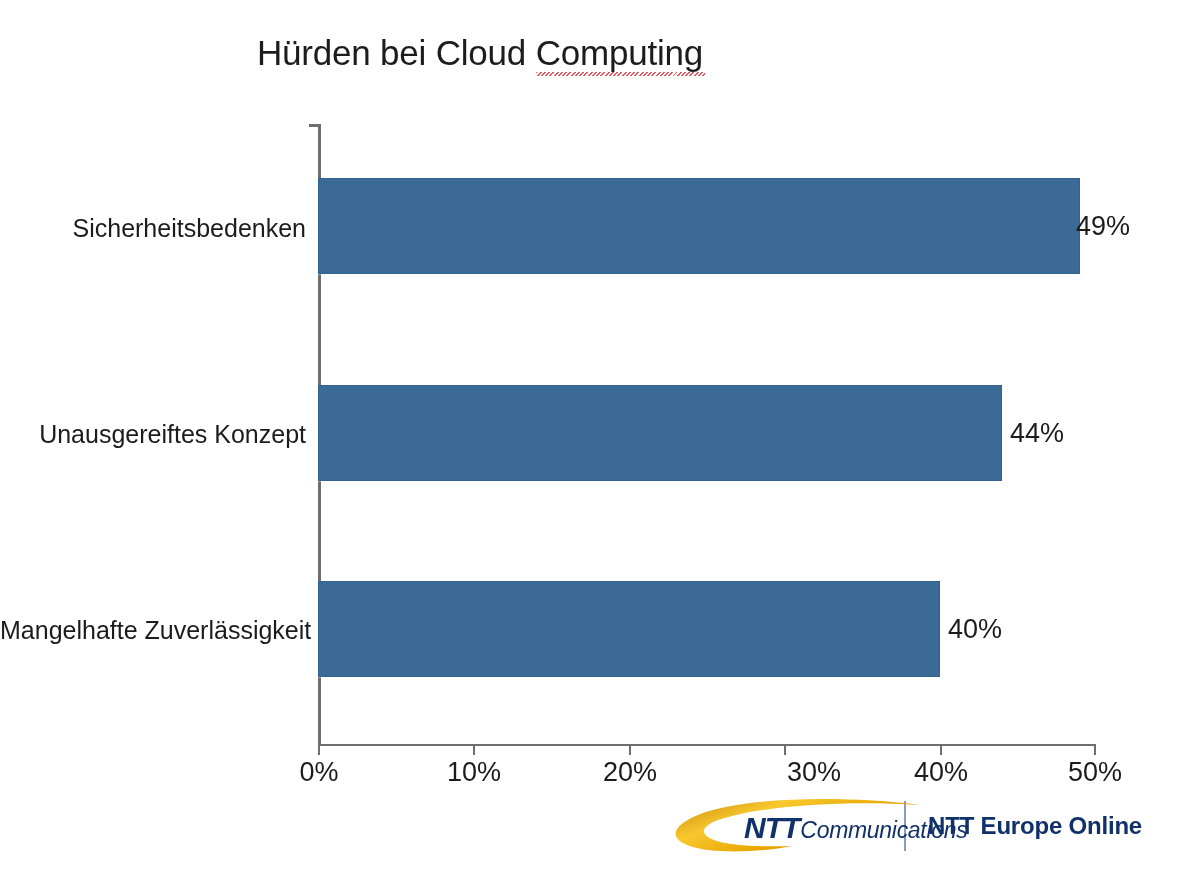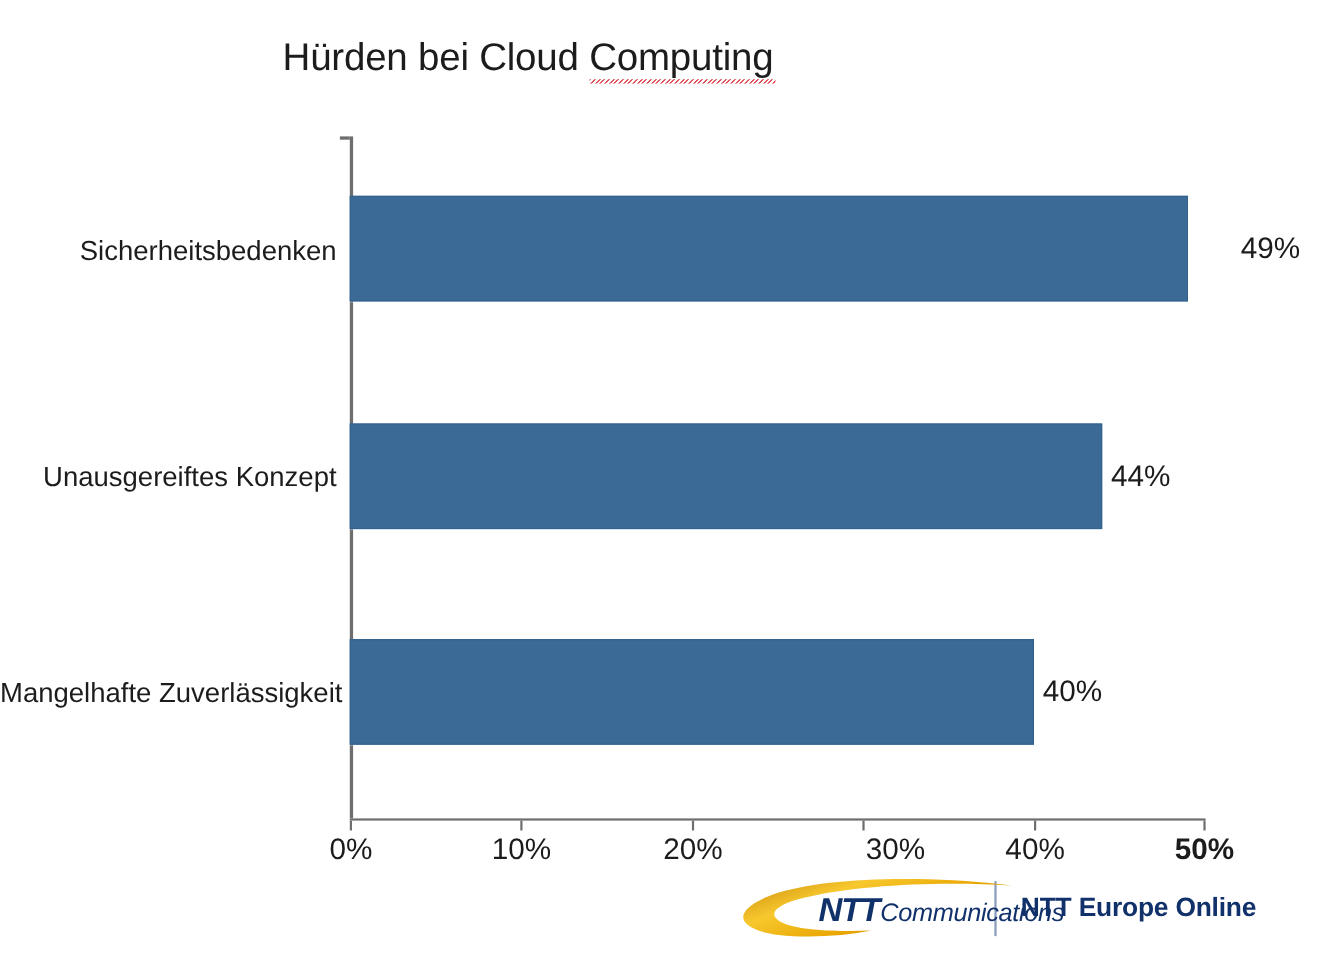--- a/index.html
+++ b/index.html
@@ -211,25 +211,25 @@
   <div class="x-tick" style="left:311px;"></div>
   <div class="x-tick" style="left:466px;"></div>
   <div class="x-tick" style="left:622px;"></div>
   <div class="x-tick" style="left:776px;"></div>
 
   <div class="x-tick-label" style="left:1px;">0%</div>
   <div class="x-tick-label" style="left:156px;">10%</div>
   <div class="x-tick-label" style="left:312px;">20%</div>
   <div class="x-tick-label" style="left:448px;margin-left:48px;">30%</div>
   <div class="x-tick-label" style="left:623px;">40%</div>
-  <div class="x-tick-label" style="left:777px;font-weight:bold;">50%</div>
+  <div class="x-tick-label" style="left:777px;">50%</div>
 
   <div class="bar-row" style="top:54px;">
     <div class="bar" style="width:762px;"></div>
-    <div class="bar-value" style="left:810px;text-align:right;">49%</div>
+    <div class="bar-value" style="left:758px;text-align:right;">49%</div>
   </div>
 
   <div class="bar-row" style="top:261px;">
     <div class="bar" style="width:684px;"></div>
     <div class="bar-value" style="left:692px;text-align:right;">44%</div>
   </div>
 
   <div class="bar-row" style="top:457px;">
     <div class="bar" style="width:622px;"></div>
     <div class="bar-value" style="left:630px;">40%</div>

